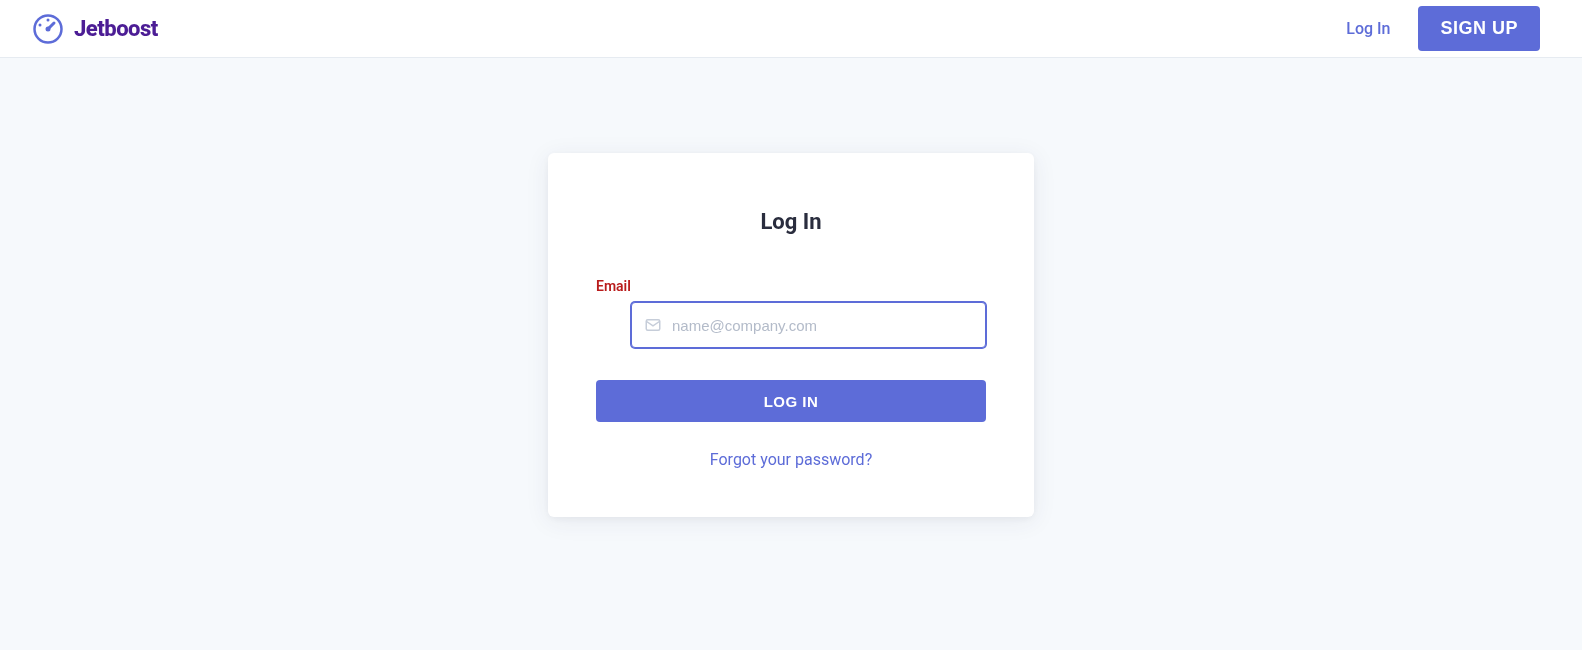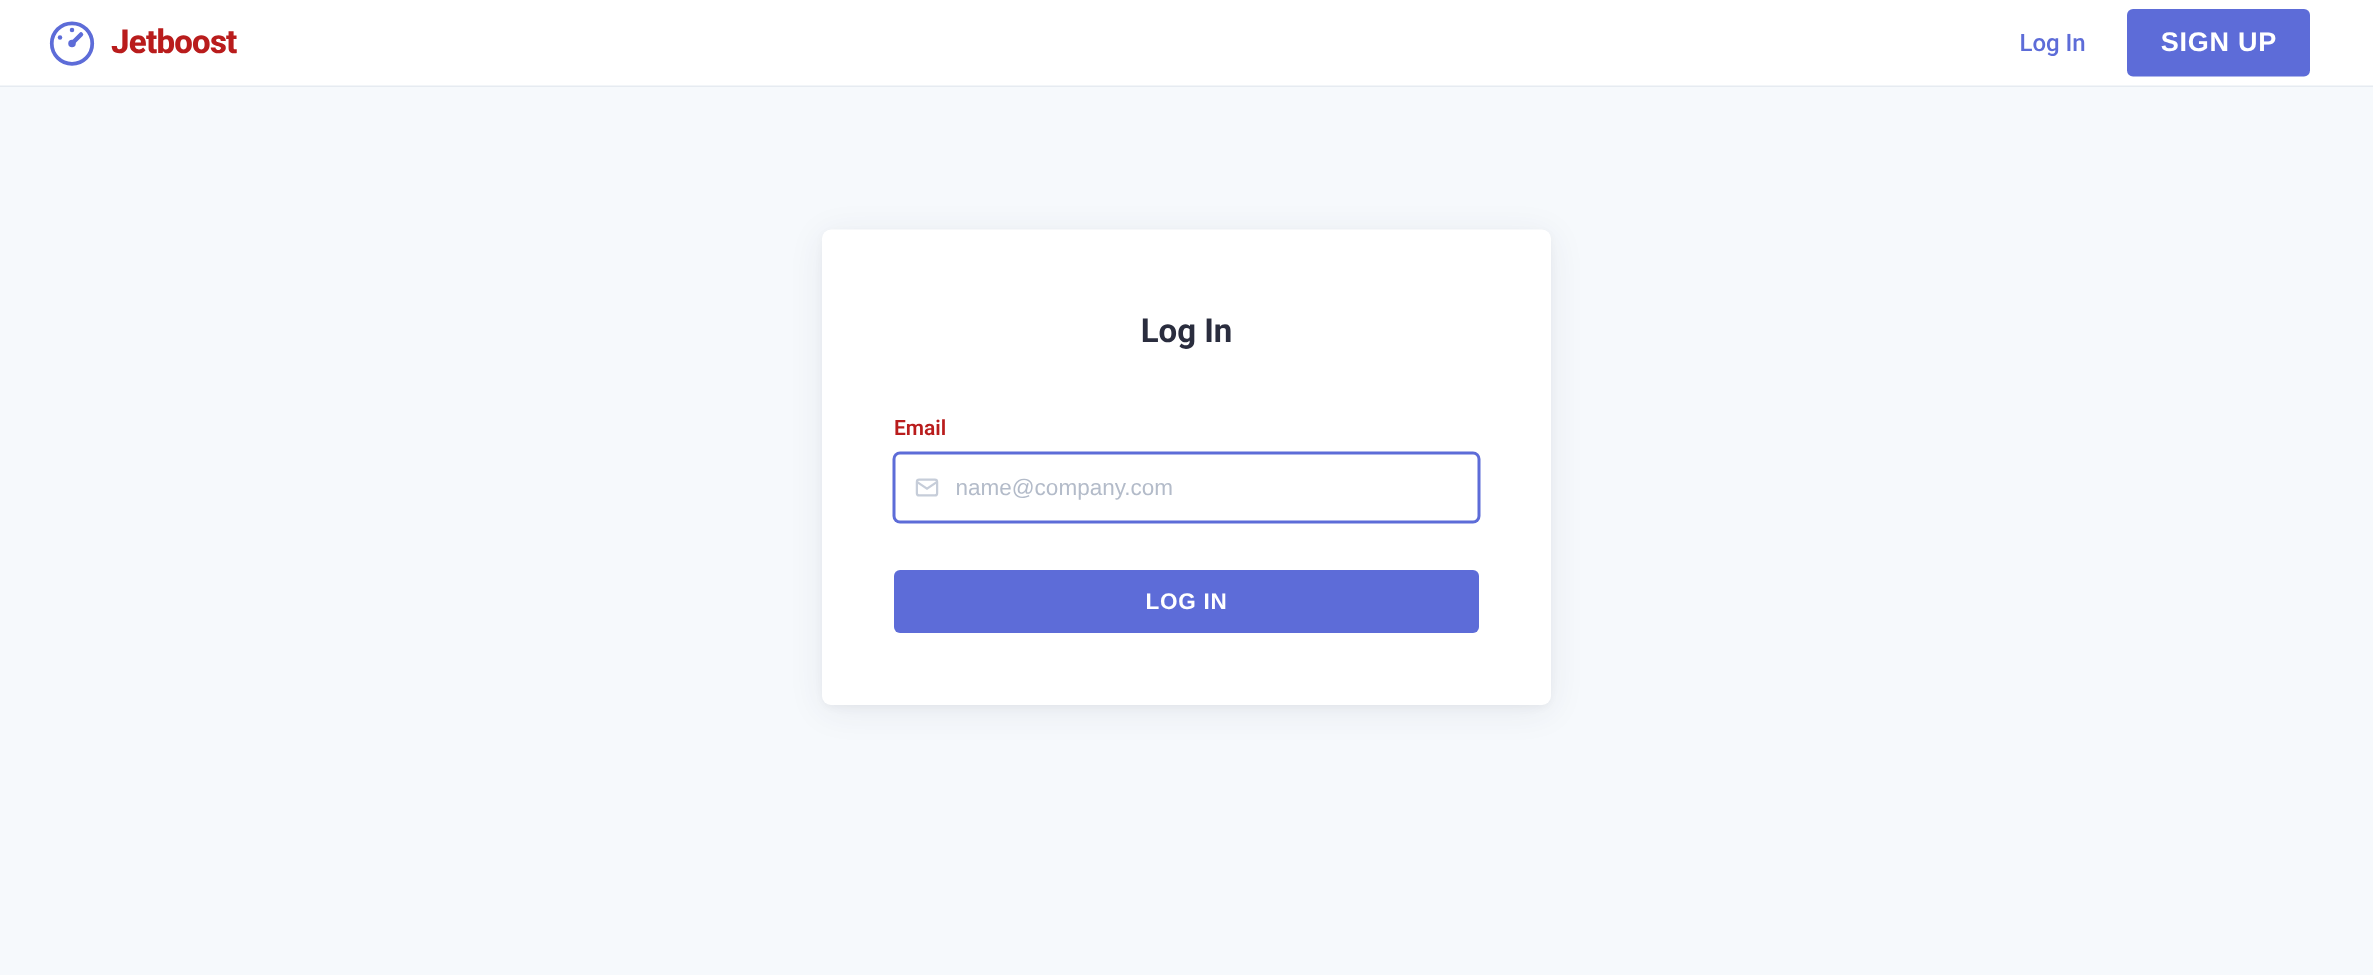--- a/index.html
+++ b/index.html
@@ -28,21 +28,21 @@
       align-items: center;
       gap: 10px;
     }
     .logo-icon {
       width: 32px;
       height: 32px;
     }
     .logo-text {
       font-size: 22px;
       font-weight: 800;
-      color: #b91c1c;
+      color: #4c1d95;
       letter-spacing: -0.5px;
     }
     .header-right {
       display: flex;
       align-items: center;
       gap: 28px;
     }
     .login-link {
       color: #5d6cd8;
       font-size: 16px;
@@ -96,20 +96,21 @@
       border-radius: 4px;
       height: 46px;
       display: flex;
       align-items: center;
       padding: 0 12px 0 12px;
       background: #ffffff;
     }
     .input-wrap.focused {
       border-color: #5d6cd8;
       box-shadow: 0 0 0 1px #5d6cd8;
+      margin-left: 35px;
     }
     .input-icon {
       color: #c6cdd9;
       width: 18px;
       height: 18px;
       flex-shrink: 0;
       margin-right: 10px;
     }
     .text-input {
       border: none;
@@ -180,14 +181,15 @@
             <path d="M3 7l9 6 9-6"></path>
           </svg>
         </span>
         <input type="text" class="text-input" autofocus="" placeholder="name@company.com" style="">
       </div>
     </div>
 
 
     <button class="submit-button">LOG IN</button>
 
+    <a class="forgot-link">Forgot your password?</a>
   </div>
 </div>
 
 </body></html>

